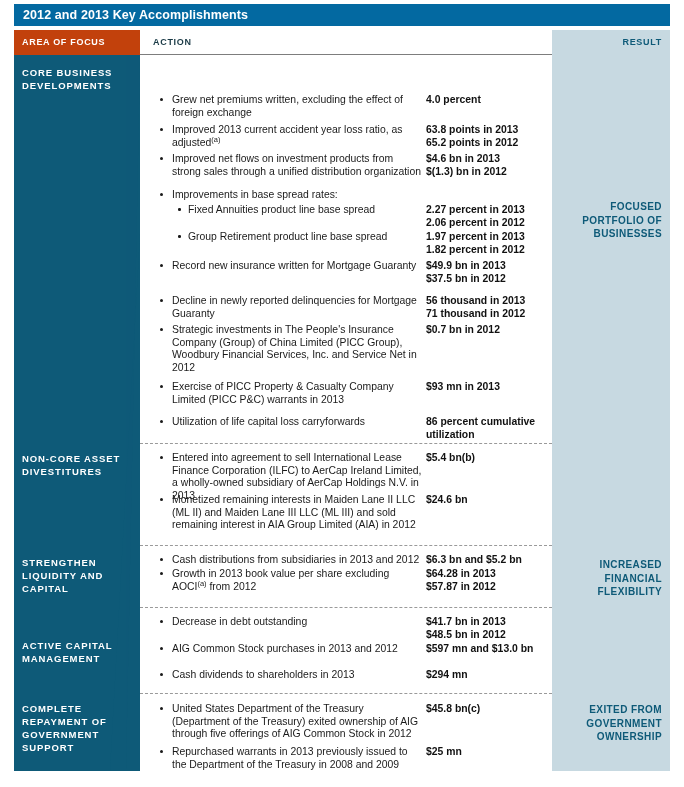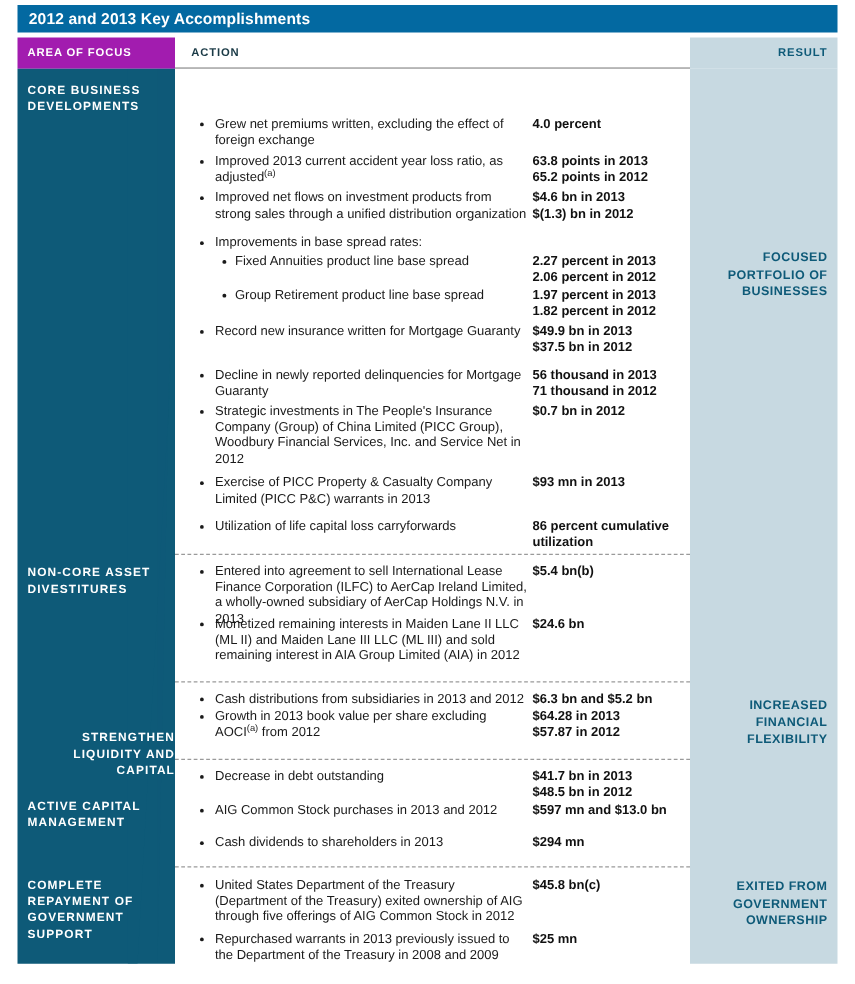--- a/index.html
+++ b/index.html
@@ -21,21 +21,21 @@
     color: #ffffff;
     font-size: 12.5px;
     font-weight: bold;
     padding: 4px 0 0 9px;
     letter-spacing: 0.1px;
   }
 
   
   .hdr-focus {
     position: absolute; left: 14px; top: 30px; width: 126px; height: 25px;
-    background: #a21caf; color:#fff; font-size: 9px; font-weight: bold;
+    background: #c2410c; color:#fff; font-size: 9px; font-weight: bold;
     letter-spacing: 0.7px; padding: 7px 0 0 8px;
   }
   .hdr-action {
     position: absolute; left: 140px; top: 30px; width: 412px; height: 25px;
     background: #ffffff; color:#1a3a46; font-size: 9px; font-weight: bold;
     letter-spacing: 0.7px; padding: 7px 0 0 13px;
     border-bottom: 1px solid #7d7d7d;
   }
   .hdr-result {
     position: absolute; left: 552px; top: 30px; width: 118px; height: 25px;
@@ -133,21 +133,21 @@
   <div class="wedge2"></div>
   <div class="result-band"></div>
   <div class="action-area"></div>
 
   <div class="focus-cell" style="top:66px;">
     <div style="white-space:pre-line">CORE BUSINESS DEVELOPMENTS</div>
   </div>
   <div class="focus-cell" style="top:452px;">
     <div style="white-space:pre-line">NON-CORE ASSET DIVESTITURES</div>
   </div>
-  <div class="focus-cell" style="top:584px;text-align:right;">
+  <div class="focus-cell" style="top:556px;">
     <div style="white-space:pre-line">STRENGTHEN LIQUIDITY AND CAPITAL</div>
   </div>
   <div class="focus-cell" style="top:615px;margin-top:24px;">
     <div style="white-space:pre-line">ACTIVE CAPITAL MANAGEMENT</div>
   </div>
   <div class="focus-cell" style="top:702px;">
     <div style="white-space:pre-line">COMPLETE REPAYMENT OF GOVERNMENT SUPPORT</div>
   </div>
 
   <div class="result-cell" style="top:200px;">

